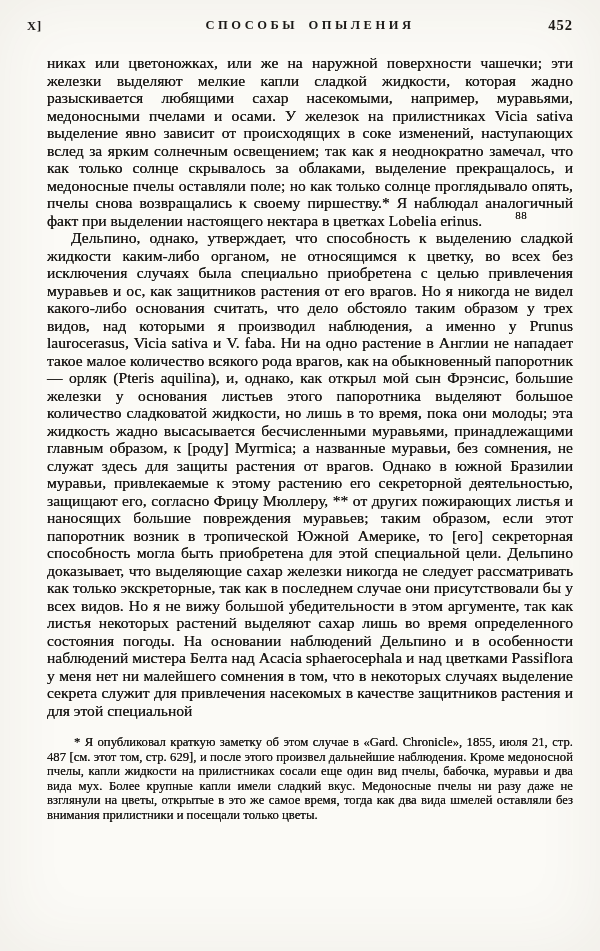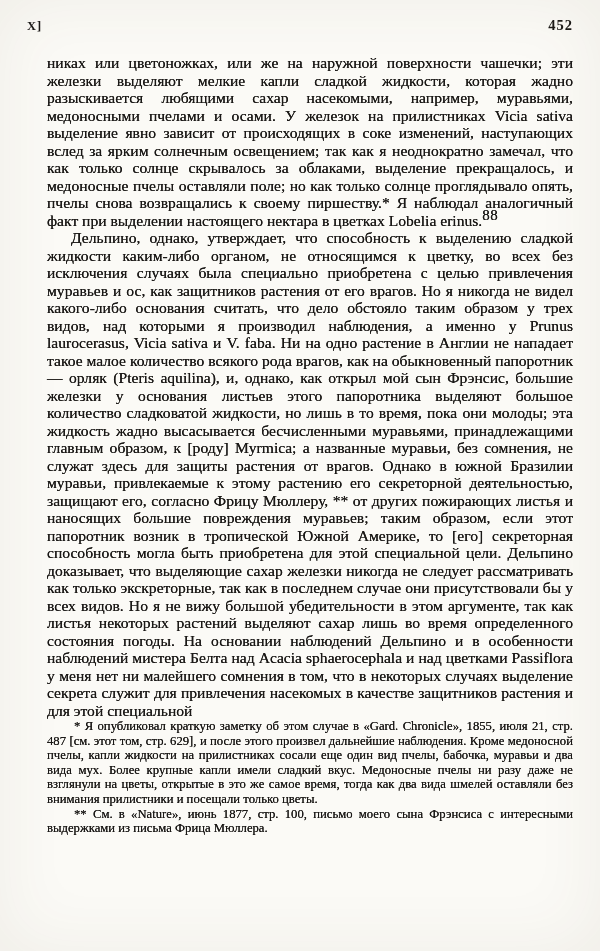--- a/index.html
+++ b/index.html
@@ -50,43 +50,44 @@
   
   .body-text {
     text-align: justify;
     font-size: 15.6px;
     line-height: 17.5px;
     text-shadow: 0 0 0.4px currentColor; 
   }
   .body-text p { margin: 0; }
   p.indent { text-indent: 24px; }
   .italic { }
-  sup { font-size: 15px; line-height: 0; vertical-align: super; letter-spacing: 0.5px; }
+  sup { font-size: 11px; line-height: 0; vertical-align: super; letter-spacing: 0.5px; margin-left: 33px; }
   
   .footnotes {
+    margin-top: 16px;
     text-align: justify;
     font-size: 12.7px;
     line-height: 14.6px;
     text-shadow: 0 0 0.3px currentColor;
   }
   .footnotes p { margin: 0; text-indent: 27px; }
 </style>
 </head>
 <body>
 
 <div class="page">
 
   <div class="header">
     <span class="chapter-marker">X]</span>
+    <span class="running-title">СПОСОБЫ ОПЫЛЕНИЯ</span>
     <span class="page-number">452</span>
   </div>
 
   <div class="body-text">
     <p><span>никах или цветоножках, или же на наружной поверхности чашечки; эти железки выделяют мелкие капли сладкой жидкости, которая жадно разыскивается любящими сахар насекомыми, например, муравьями, медоносными пчелами и осами. У железок на прилистниках </span><span class="italic">Vicia sativa</span><span> выделение явно зависит от происходящих в соке изменений, наступающих вслед за ярким солнечным освещением; так как я неоднократно замечал, что как только солнце скрывалось за облаками, выделение прекращалось, и медоносные пчелы оставляли поле; но как только солнце проглядывало опять, пчелы снова возвращались к своему пиршеству.* Я наблюдал аналогичный факт при выделении настоящего нектара в цветках </span><span class="italic">Lobelia erinus</span><span>.</span><sup>88</sup></p>
     <p class="indent"><span>Дельпино, однако, утверждает, что способность к выделению сладкой жидкости каким-либо органом, не относящимся к цветку, во всех без исключения случаях была специально приобретена с целью привлечения муравьев и ос, как защитников растения от его врагов. Но я никогда не видел какого-либо основания считать, что дело обстояло таким образом у трех видов, над которыми я производил наблюдения, а именно у </span><span class="italic">Prunus laurocerasus, Vicia sativa</span><span> и </span><span class="italic">V. faba</span><span>. Ни на одно растение в Англии не нападает такое малое количество всякого рода врагов, как на обыкновенный папоротник — орляк (</span><span class="italic">Pteris aquilina</span><span>), и, однако, как открыл мой сын Фрэнсис, большие железки у основания листьев этого папоротника выделяют большое количество сладковатой жидкости, но лишь в то время, пока они молоды; эта жидкость жадно высасывается бесчисленными муравьями, принадлежащими главным образом, к [роду] Myrmica; а названные муравьи, без сомнения, не служат здесь для защиты растения от врагов. Однако в южной Бразилии муравьи, привлекаемые к этому растению его секреторной деятельностью, защищают его, согласно Фрицу Мюллеру, ** от других пожирающих листья и наносящих большие повреждения муравьев; таким образом, если этот папоротник возник в тропической Южной Америке, то [его] секреторная способность могла быть приобретена для этой специальной цели. Дельпино доказывает, что выделяющие сахар железки никогда не следует рассматривать как только экскреторные, так как в последнем случае они присутствовали бы у всех видов. Но я не вижу большой убедительности в этом аргументе, так как листья некоторых растений выделяют сахар лишь во время определенного состояния погоды. На основании наблюдений Дельпино и в особенности наблюдений мистера Белта над </span><span class="italic">Acacia sphaerocephala</span><span> и над цветками Passiflora у меня нет ни малейшего сомнения в том, что в некоторых случаях выделение секрета служит для привлечения насекомых в качестве защитников растения и для этой специальной</span></p>
   </div>
 
   <div class="footnotes">
     <p>* Я опубликовал краткую заметку об этом случае в «Gard. Chronicle», 1855, июля 21, стр. 487 [см. этот том, стр. 629], и после этого произвел дальнейшие наблюдения. Кроме медоносной пчелы, капли жидкости на прилистниках сосали еще один вид пчелы, бабочка, муравьи и два вида мух. Более крупные капли имели сладкий вкус. Медоносные пчелы ни разу даже не взглянули на цветы, открытые в это же самое время, тогда как два вида шмелей оставляли без внимания прилистники и посещали только цветы.</p>
-    <p>** См. в «Nature», июнь 1877, стр. 100, письмо моего сына Фрэнсиса с интересными выдержками из письма Фрица Мюллера.</p>
   </div>
 
 </div>
 
 </body></html>

